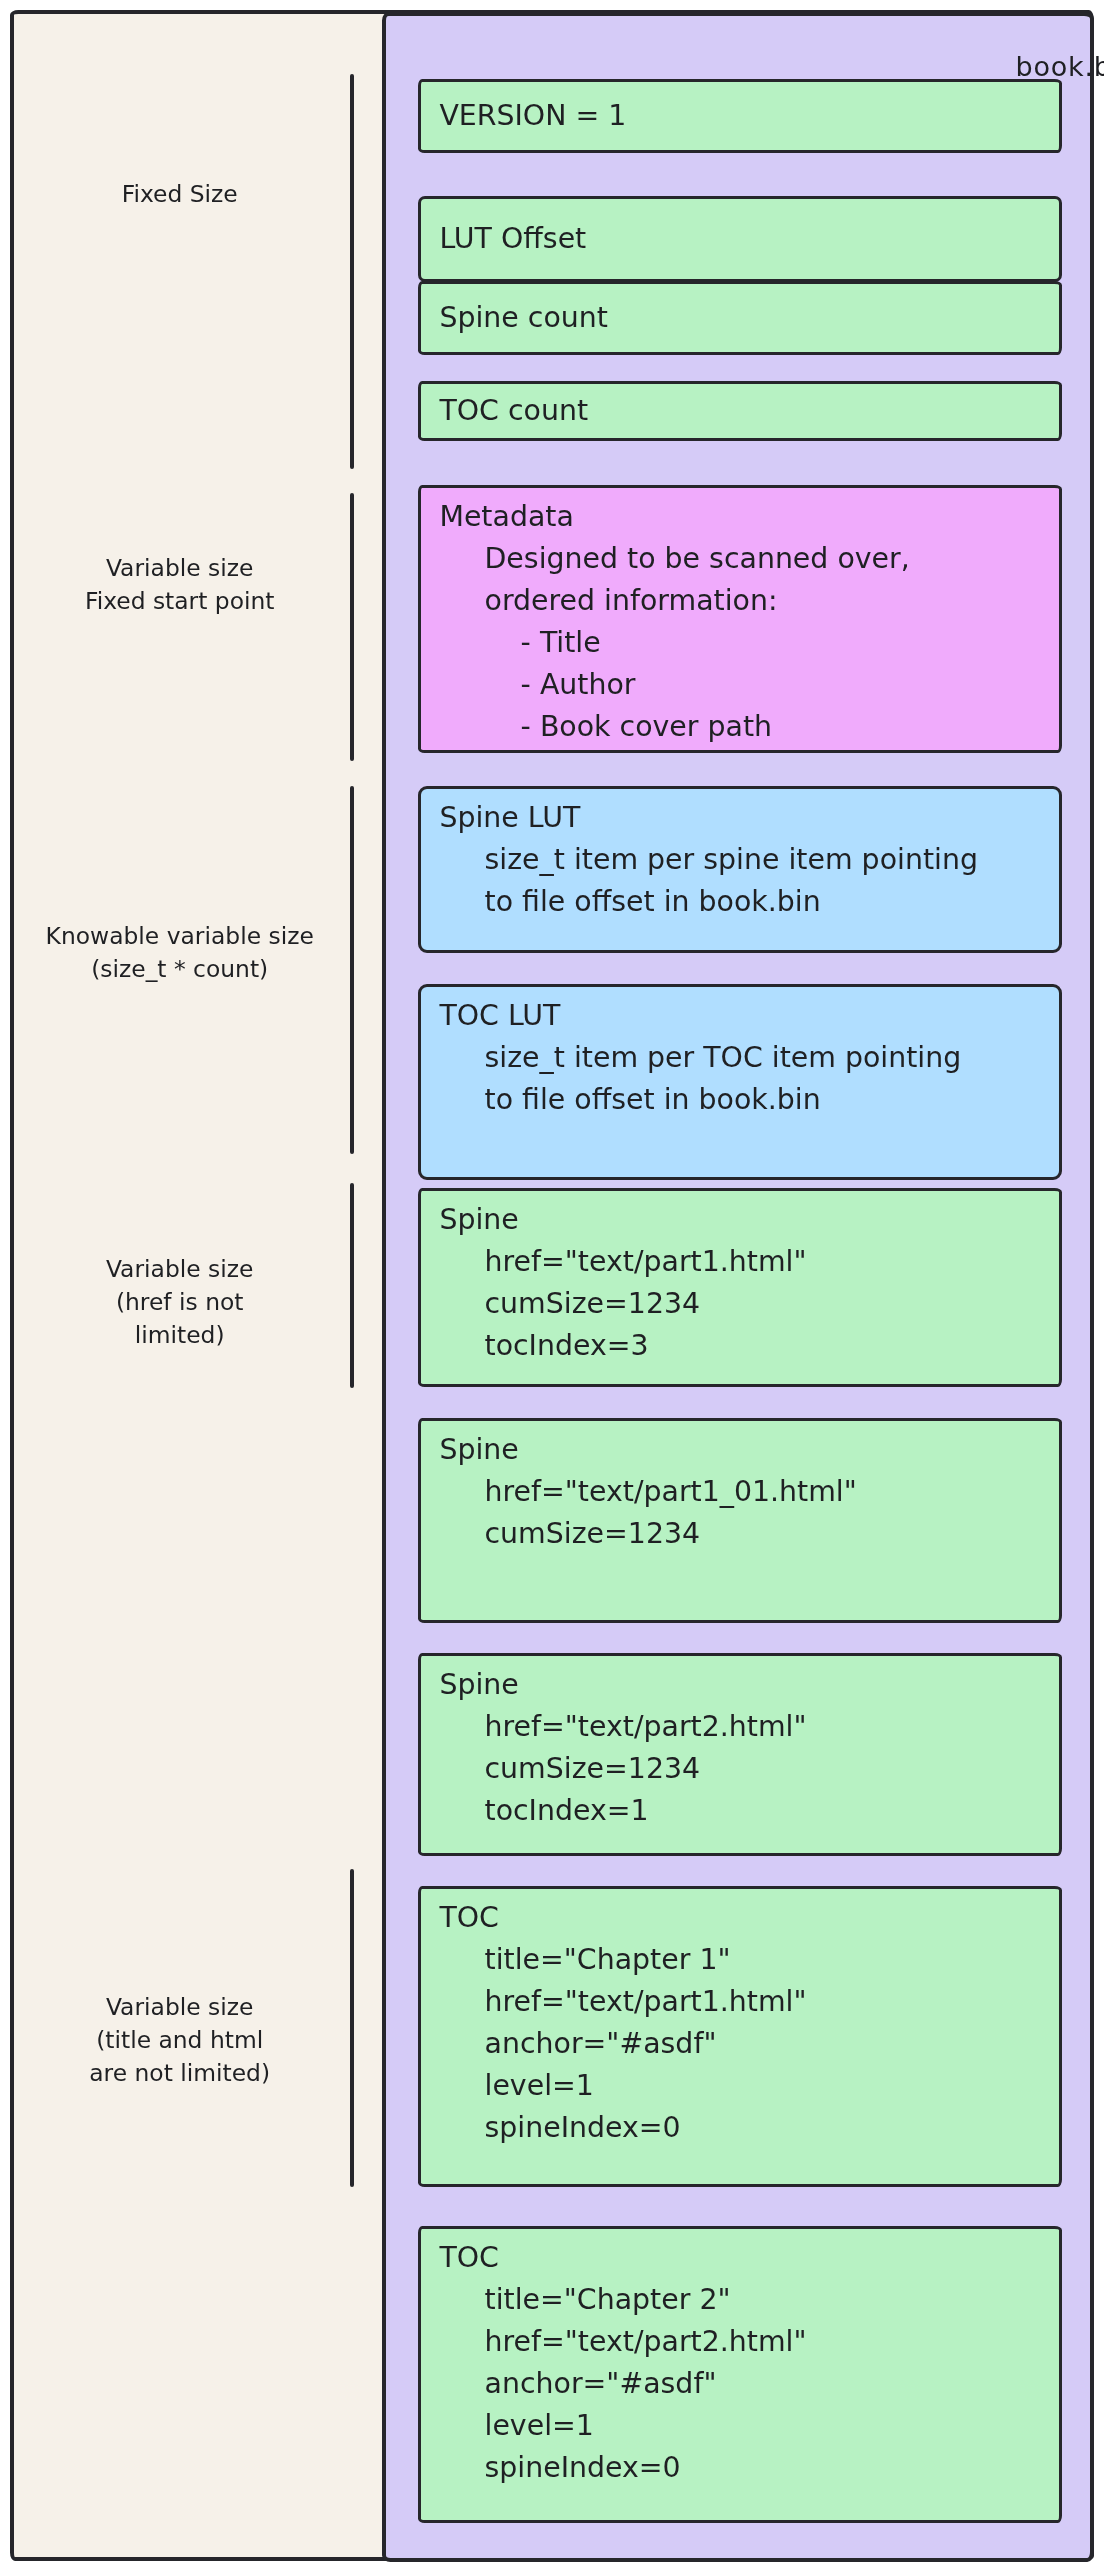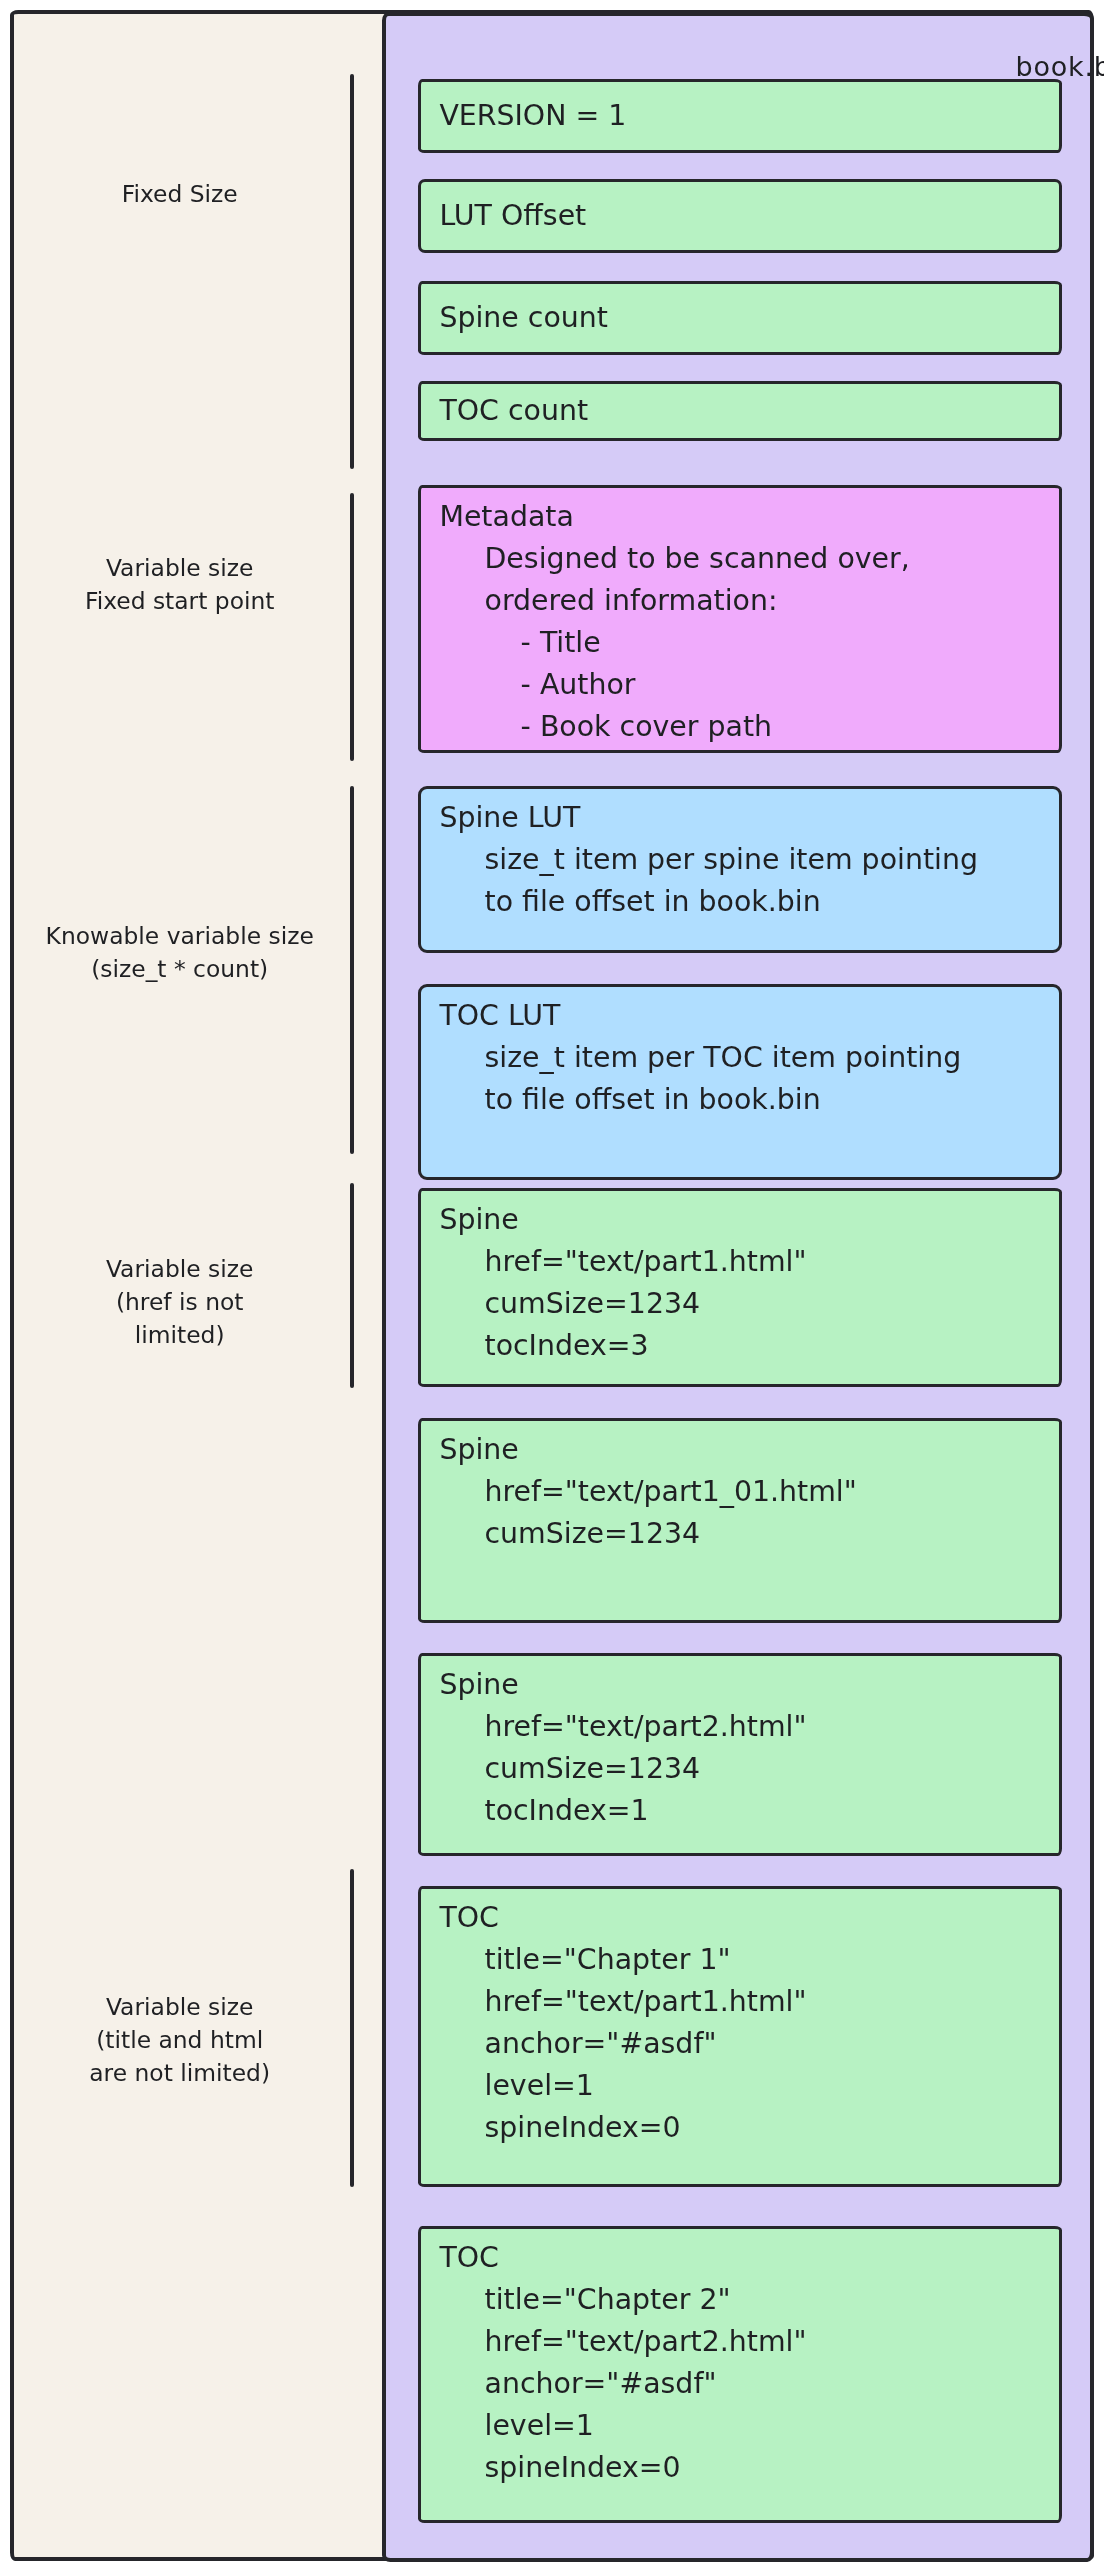--- a/index.html
+++ b/index.html
@@ -106,21 +106,21 @@
   </div>
   <div class="side-label" style="top:1991px;">
     <div class="lbl-line">Variable size</div>
     <div class="lbl-line">(title and html</div>
     <div class="lbl-line">are not limited)</div>
   </div>
 
   <div class="box green single" style="top:79px; height:74px;">
     <div class="ln">VERSION = 1</div>
   </div>
-  <div class="box green single" style="top:179px; height:74px;border-radius:7px;">
+  <div class="box green single" style="top:196px; height:86px;border-radius:7px;">
     <div class="ln">LUT Offset</div>
   </div>
   <div class="box green single" style="top:281px; height:74px;">
     <div class="ln">Spine count</div>
   </div>
   <div class="box green single" style="top:381px; height:60px;">
     <div class="ln">TOC count</div>
   </div>
 
   <div class="box yellow" style="top:485px; height:268px;">

